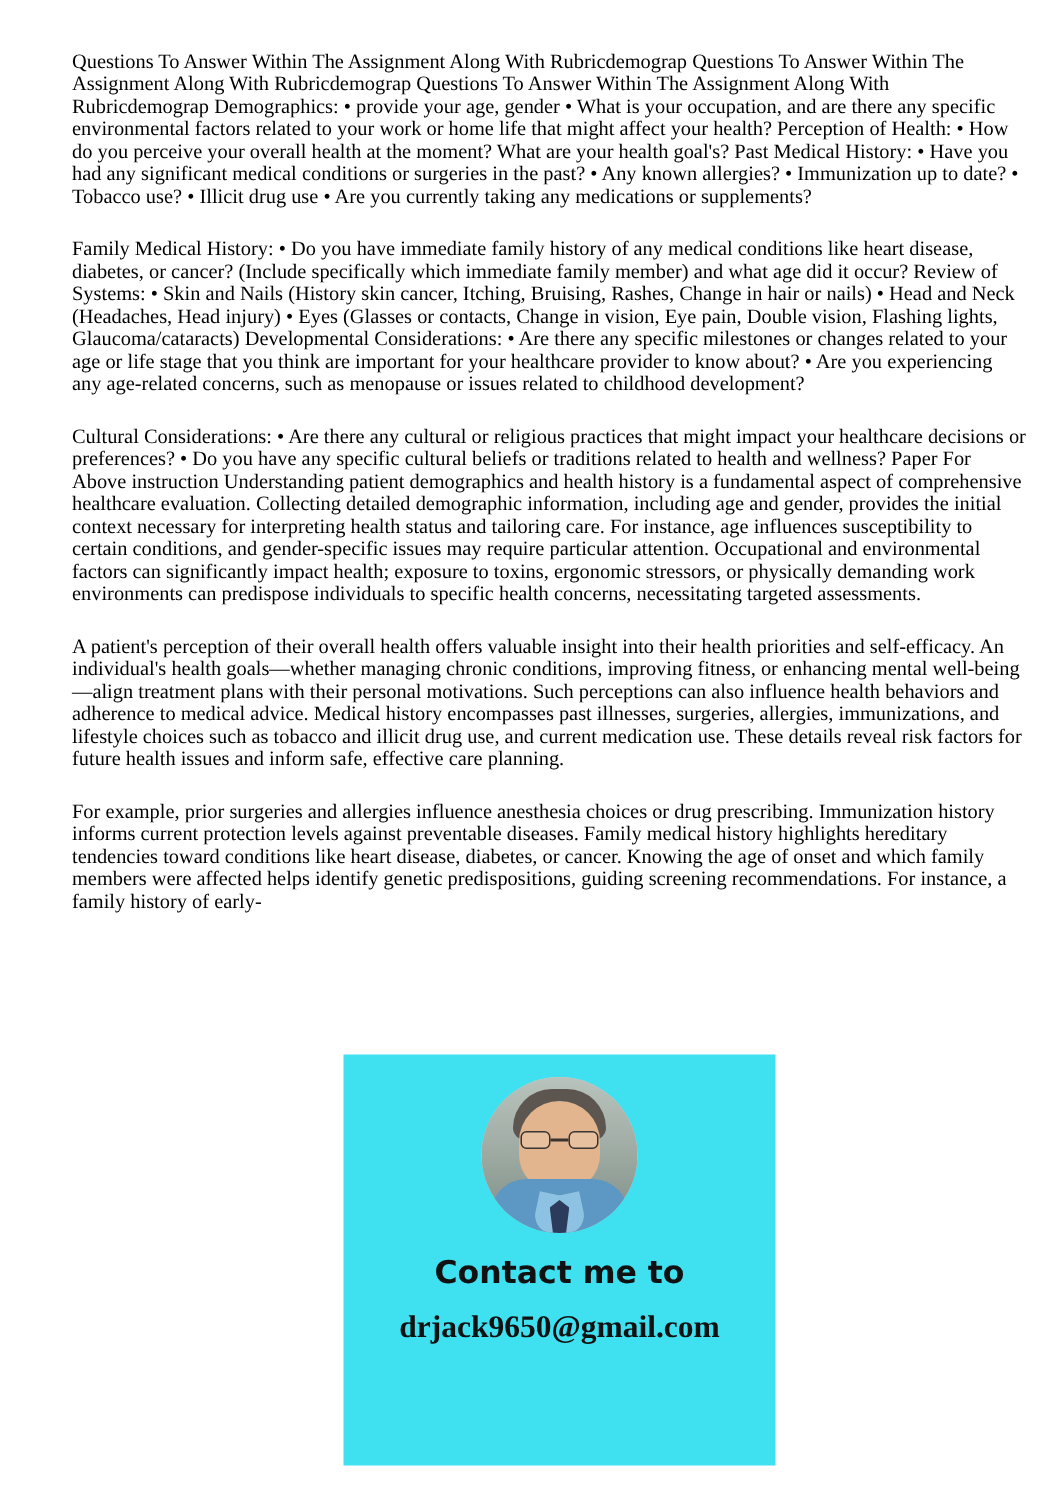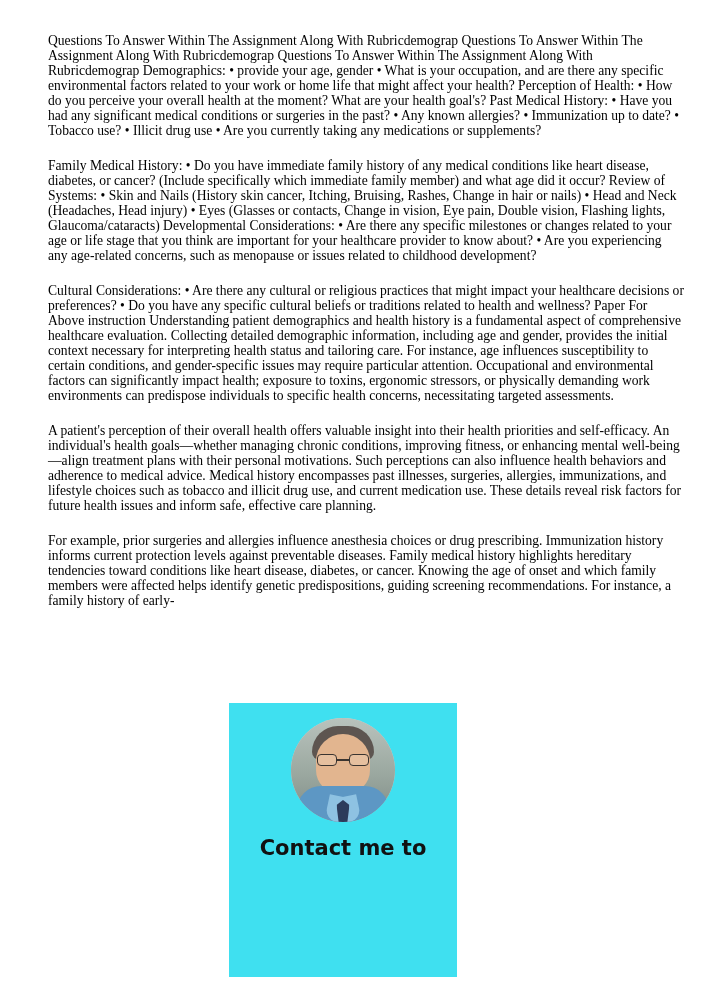--- a/index.html
+++ b/index.html
@@ -36,21 +36,21 @@
     color: #000;
     white-space: pre-line;
   }
   .para:last-child { margin-bottom: 0; }
 
   
   .overlay-card {
     position: absolute;
     left: 229px;
     top: 703px;
-    width: 228px;
+    width: 288px;
     height: 274px;
     background: #3fe0f0;
     box-shadow: 0 0 0 0 rgba(0,0,0,0);
     display: flex;
     flex-direction: column;
     align-items: center;
     overflow: hidden;
   }
   .avatar-wrap {
     margin-top: 15px;
@@ -172,15 +172,16 @@
       <div class="av-face"></div>
       <div class="av-glasses"></div>
       <div class="av-bridge"></div>
       <div class="av-body">
         <div class="av-collar-l"></div>
         <div class="av-collar-r"></div>
         <div class="av-tie"></div>
       </div>
     </div>
     <div class="card-line1">Contact me to</div>
+    <div class="card-email">drjack9650@gmail.com</div>
   </div>
 
 </div>
 
 </body></html>

